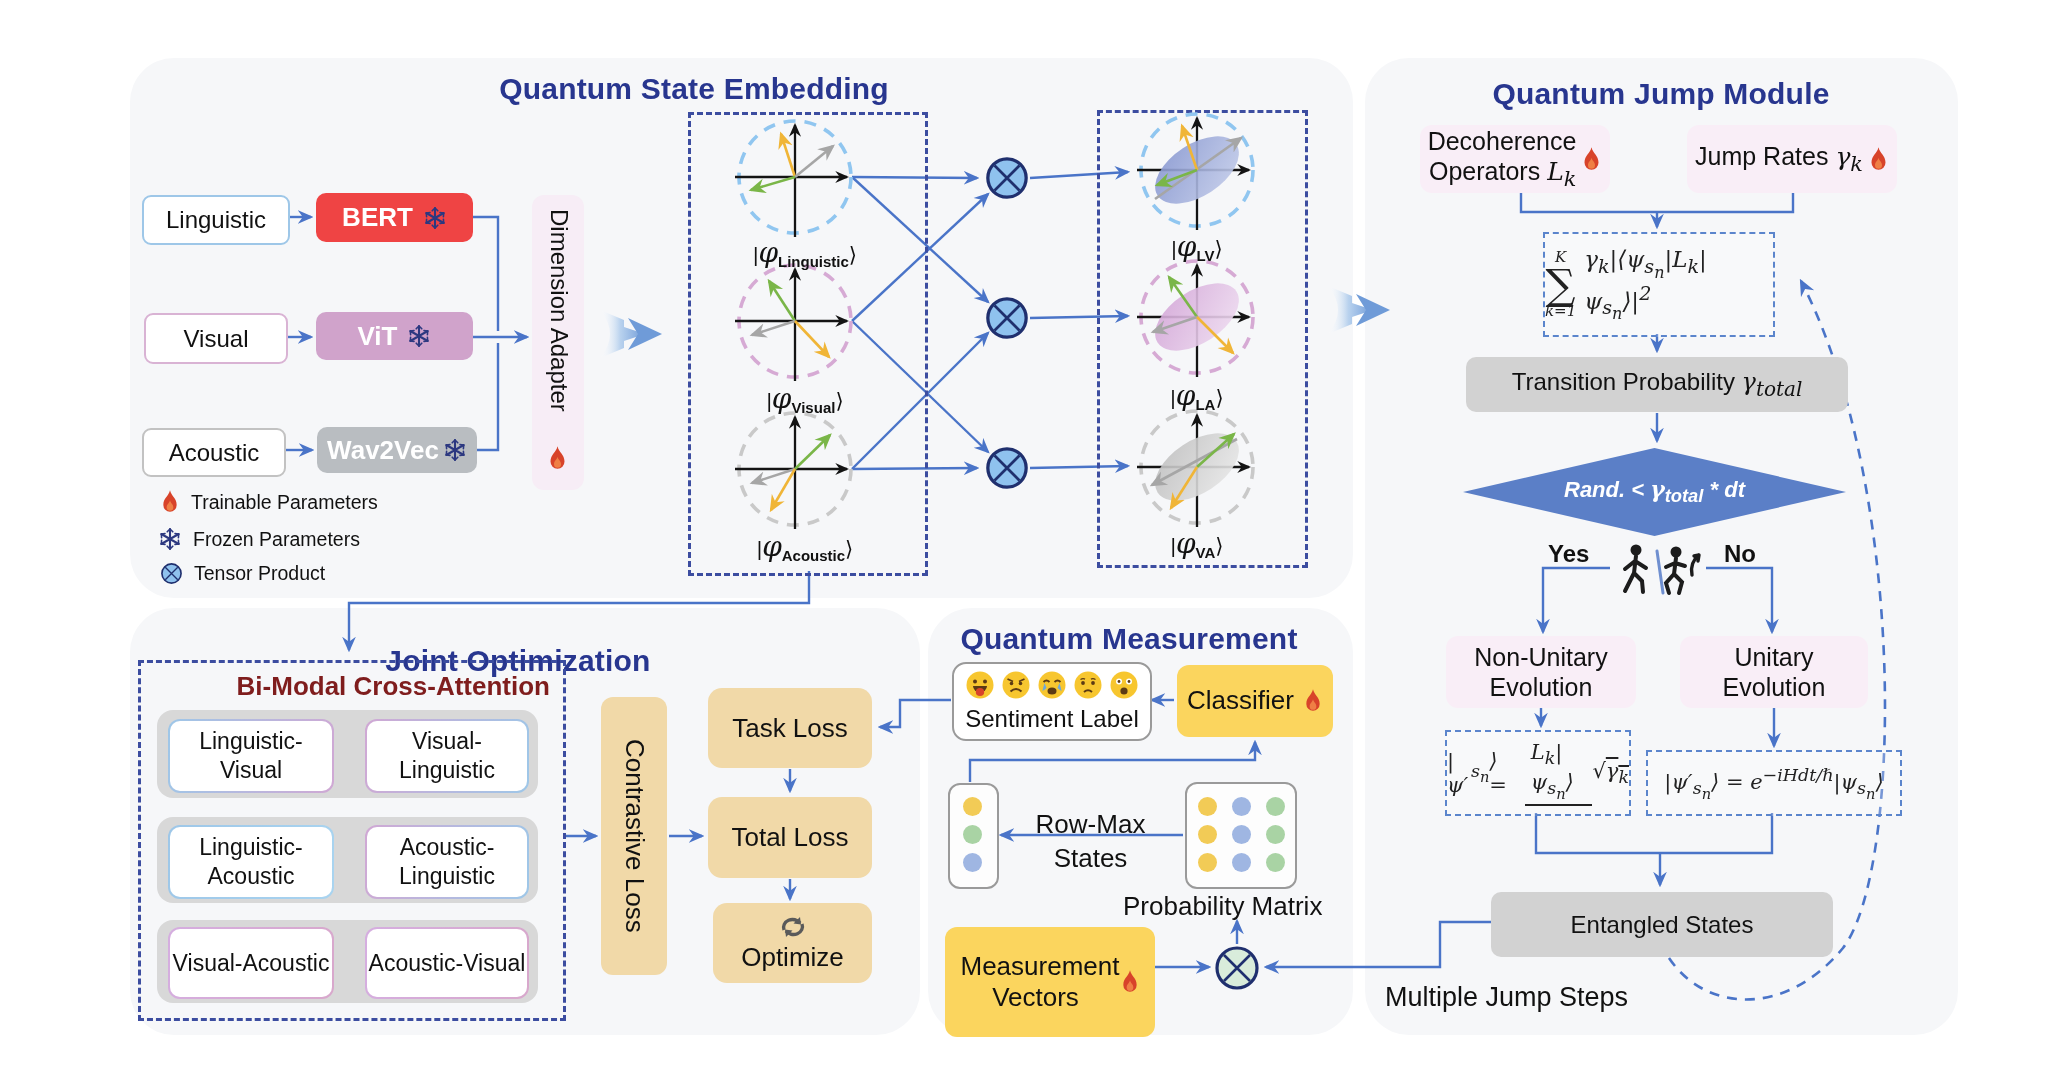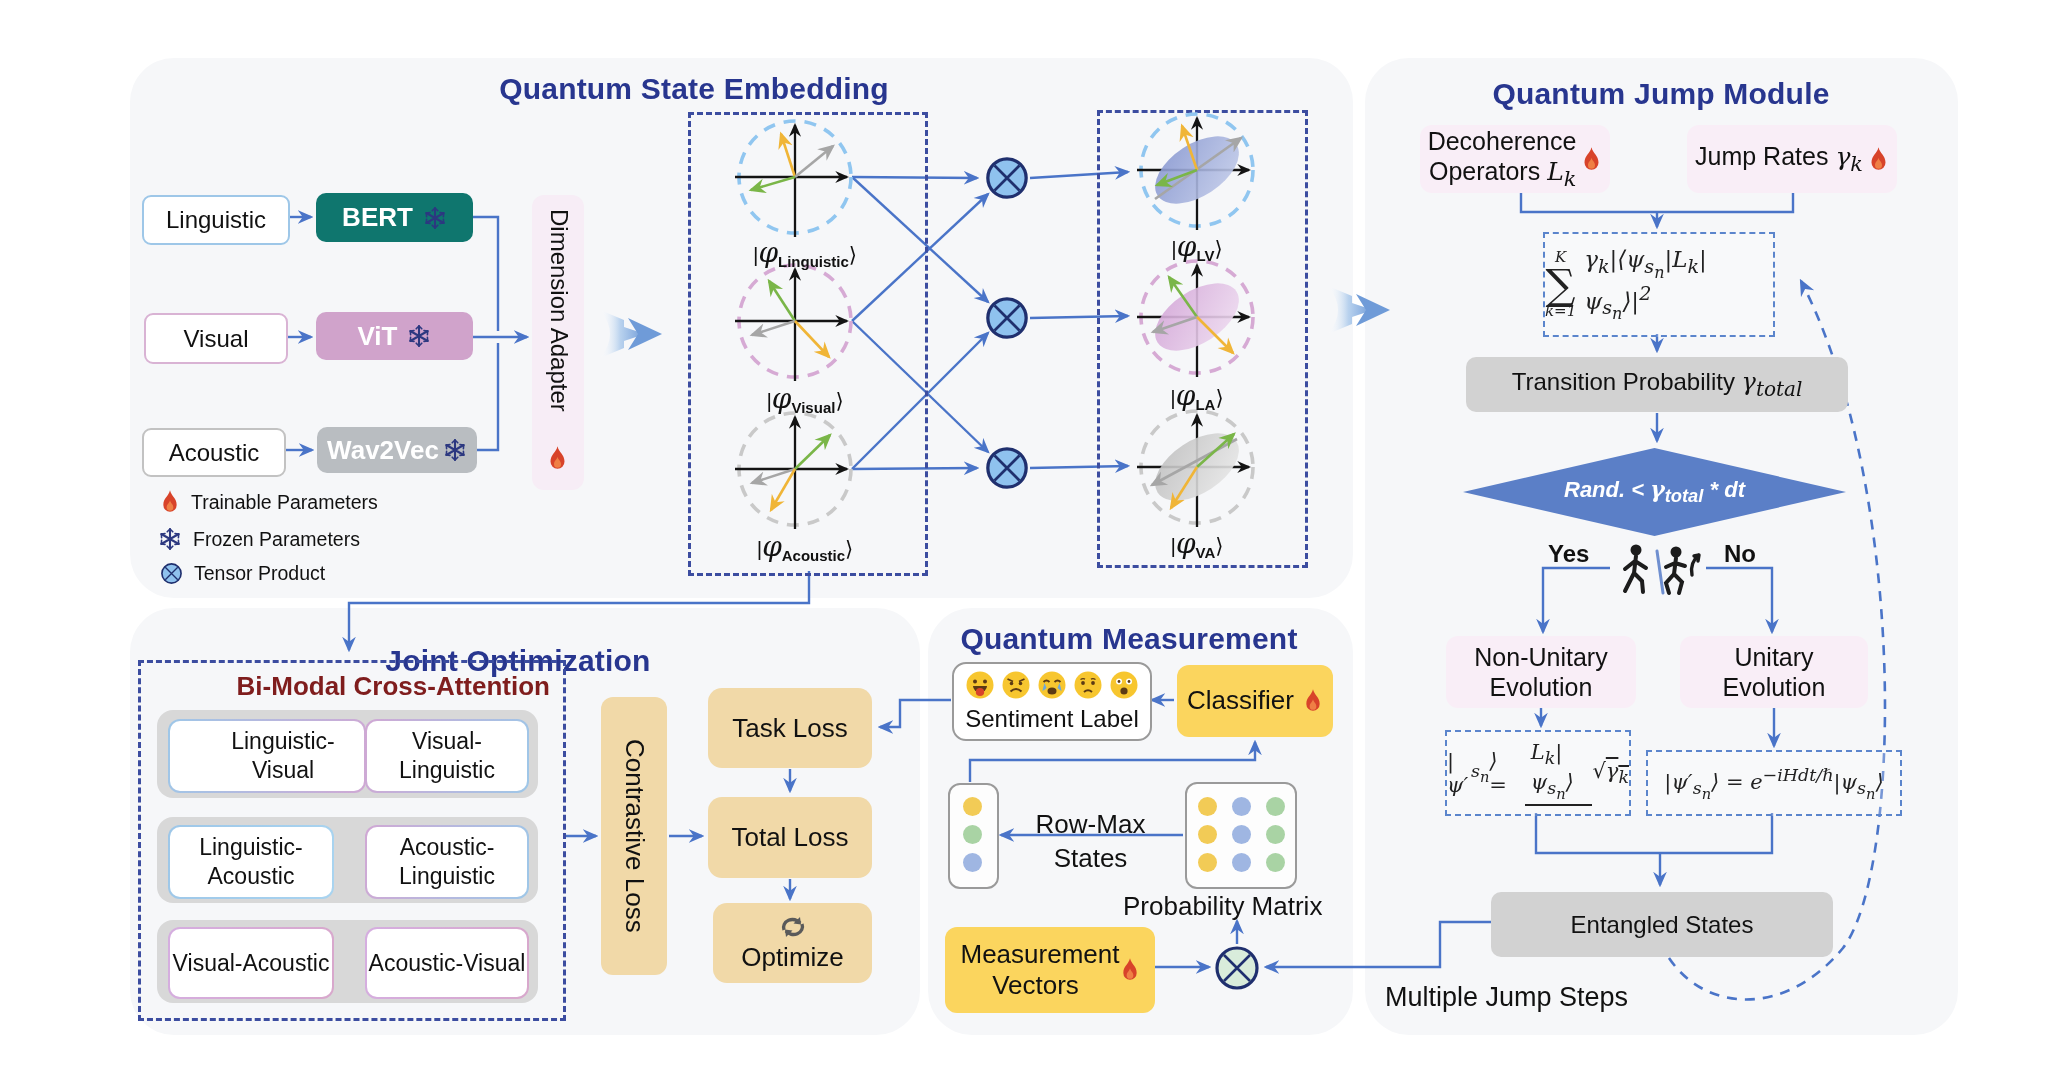--- a/index.html
+++ b/index.html
@@ -23,21 +23,21 @@
   .sig{font-style:normal;font-size:42px;line-height:.95;}
   .lim{font-size:15px;}
   .frac{display:inline-flex;flex-direction:row;align-items:center;vertical-align:middle;margin-left:8px;line-height:1.2;}
   .num{padding:0 6px 2px;border-bottom:2px solid #222;}
   .den{padding-top:2px;}
   .ol{text-decoration:overline;}
   .gm{font-family:"DejaVu Serif",serif;font-style:italic;}
   .vert{writing-mode:vertical-rl;}
   .diamond{clip-path:polygon(50% 0,100% 50%,50% 100%,0 50%);background:#5b7fc7;color:#fff;display:flex;align-items:center;justify-content:center;font-size:22px;font-weight:bold;font-style:italic;}
   .pill{background:#fff;border-radius:12px;display:flex;align-items:center;justify-content:center;text-align:center;font-size:23px;color:#111;line-height:1.25;border:2.5px solid transparent;}
-  .pill.bp{background:linear-gradient(#fff,#fff) padding-box,linear-gradient(100deg,#9ec7e8,#d0a8d4) border-box;padding-left:32px;}
+  .pill.bp{background:linear-gradient(#fff,#fff) padding-box,linear-gradient(100deg,#9ec7e8,#d0a8d4) border-box;}
   .pill.pb{background:linear-gradient(#fff,#fff) padding-box,linear-gradient(100deg,#d0a8d4,#9ec7e8) border-box;}
   .pill.bb{background:linear-gradient(#fff,#fff) padding-box,linear-gradient(100deg,#9ec7e8,#a9d4f0) border-box;}
   .pill.pp{background:linear-gradient(#fff,#fff) padding-box,linear-gradient(100deg,#d5aee0,#d8a8cc) border-box;}
   .grow{background:#d8d8d8;border-radius:16px;}
   .legrow{display:flex;align-items:center;gap:11px;font-size:19.5px;color:#111;}
   .dot{width:19px;height:19px;border-radius:50%;position:absolute;}
   .celbox{background:#fdfdfd;border:2px solid #9a9a9a;border-radius:12px;}
   .yn{font-size:24px;font-weight:bold;color:#111;}
   svg{display:block;}
 </style>
@@ -161,21 +161,21 @@
       <path d="M1536 813 V853 H1772 V813"></path>
       <path d="M1660 853 V885" marker-end="url(#mB)"></path>
       <path d="M1669 958 C1705 1012 1785 1018 1843 948 C1902 872 1908 488 1801 281" marker-end="url(#mB)" stroke-dasharray="10 8" stroke-width="2.6"></path>
     </g>
   </svg>
 
   <div class="abs wbox" style="left:142px;top:195px;width:144px;height:46px;border-color:#9ec7e8">Linguistic</div>
   <div class="abs wbox" style="left:144px;top:313px;width:140px;height:47px;border-color:#d9b3d4">Visual</div>
   <div class="abs wbox" style="left:142px;top:428px;width:140px;height:45px;border-color:#c2c2c2">Acoustic</div>
 
-  <div class="abs enc" style="left:316px;top:193px;width:157px;height:49px;background:#0f766e">
+  <div class="abs enc" style="left:316px;top:193px;width:157px;height:49px;background:#ef4444">
     <span>BERT</span>
     <svg width="24" height="24">
         <use href="#snow"></use>
       </svg>
   </div>
   <div class="abs enc" style="left:316px;top:312px;width:157px;height:48px;background:#d0a3cb">
     <span>ViT</span>
     <svg width="24" height="24">
         <use href="#snow"></use>
       </svg>
@@ -461,21 +461,21 @@
     <div class="dot" style="left:11px;top:41px;background:#f2cb56"></div>
     <div class="dot" style="left:45px;top:41px;background:#9fb6e2"></div>
     <div class="dot" style="left:79px;top:41px;background:#a9d3a4"></div>
     <div class="dot" style="left:11px;top:69px;background:#f2cb56"></div>
     <div class="dot" style="left:45px;top:69px;background:#9fb6e2"></div>
     <div class="dot" style="left:79px;top:69px;background:#a9d3a4"></div>
   </div>
 
   <div class="abs" style="left:1123px;top:891px;width:225px;text-align:left;font-size:26px;color:#111">Probability Matrix</div>
 
-  <div class="abs ybox" style="left:945px;top:927px;width:198px;height:78px;flex-wrap:wrap;padding:4px 6px">
+  <div class="abs ybox" style="left:945px;top:927px;width:198px;height:78px;flex-wrap:wrap;padding:16px 6px">
     <span style="max-width:150px">Measurement Vectors</span>
     <svg width="20" height="26">
         <use href="#flame"></use>
       </svg>
   </div>
 
   <svg class="abs" style="left:1213px;top:944px" width="48" height="48" viewBox="-24 -24 48 48">
     <circle r="20" fill="#d9ecdb" stroke="#1f2f6e" stroke-width="3.2"></circle>
     <path d="M-13 -13 L13 13 M-13 13 L13 -13" stroke="#1f2f6e" stroke-width="2.6"></path>
   </svg>

